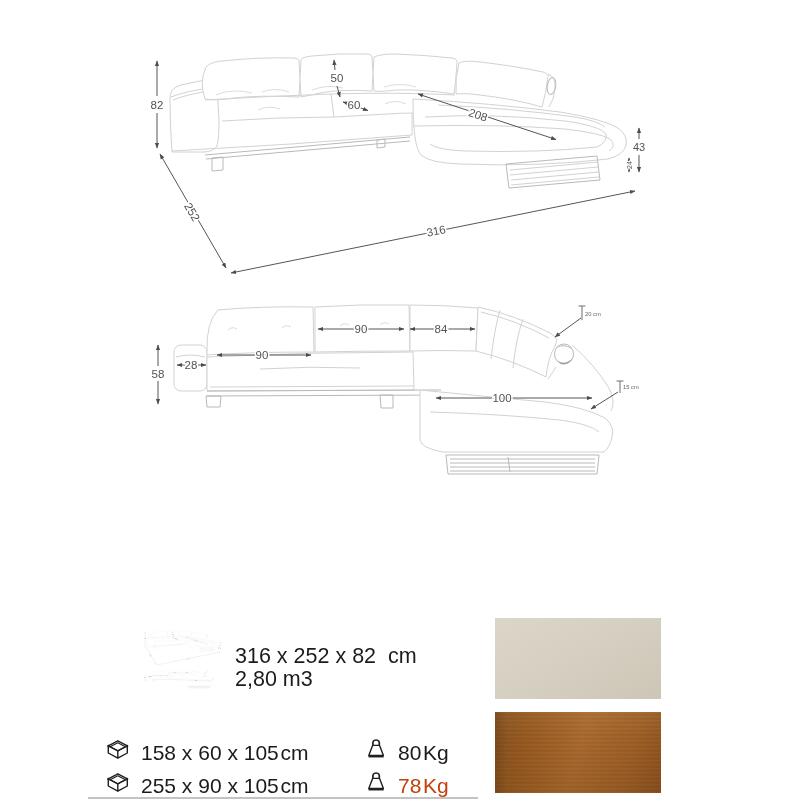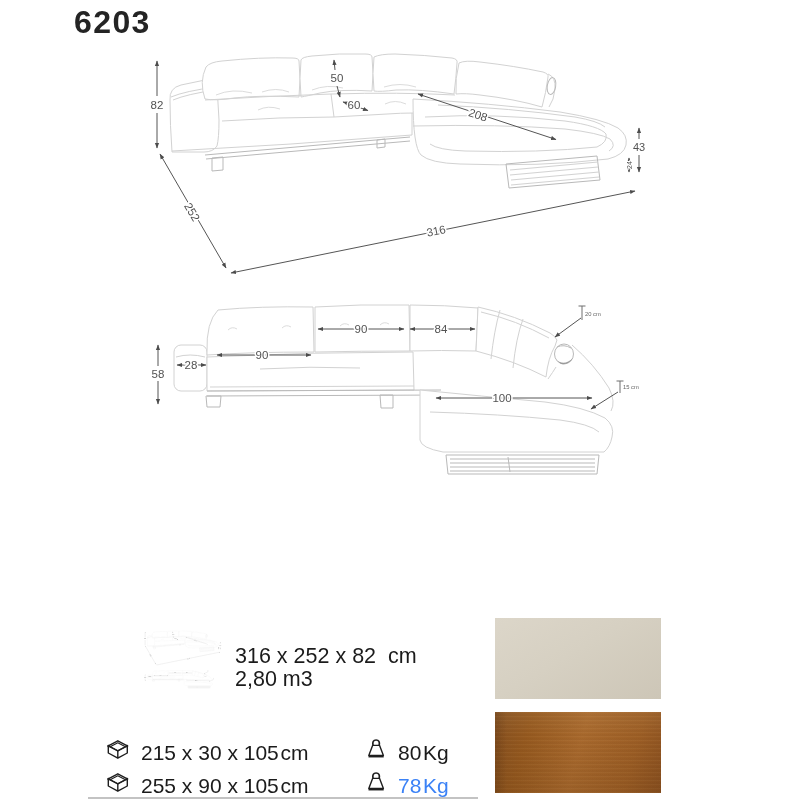--- a/index.html
+++ b/index.html
@@ -11,21 +11,20 @@
   .dimline{stroke:#555555;stroke-width:1;fill:none;}
   .sofa{stroke:#d2d2d2;stroke-width:1;fill:none;}
   .sofaw{stroke:#d2d2d2;stroke-width:1;fill:#ffffff;}
   .sofad{stroke:#b9b9b9;stroke-width:1;fill:none;}
   .icon{stroke:#1f1f1f;stroke-width:1.4;fill:none;stroke-linejoin:round;}
 </style>
 </head>
 <body>
 <div id="page">
 
-  <div class="abs" style="left:74px;top:4px;font-size:32px;font-weight:bold;color:#242424;letter-spacing:1.4px;">6203</div>
 
   <svg class="abs" style="left:0;top:0" width="800" height="800" viewBox="0 0 800 800">
     <defs>
       <marker id="ah" markerWidth="7" markerHeight="6" refX="5.2" refY="2.6" orient="auto-start-reverse" markerUnits="userSpaceOnUse">
         <path d="M0.2,0.5 L5.6,2.6 L0.2,4.7 Z" fill="#4c4c4c"></path>
       </marker>
     </defs>
 
     <g id="topdiag">
 
@@ -241,27 +240,27 @@
       <path d="M4.6,6.4 L11.6,6.4 L15.4,16.4 L0.8,16.4 Z"></path>
       <path d="M0.5,17.5 L15.7,17.5" stroke-width="1.9"></path>
     </g>
   </svg>
 
   <div class="abs" style="left:235px;top:645px;font-size:21.5px;line-height:23.4px;color:#1b1b1b;">
     <div>316 x 252 x 82&nbsp;&nbsp;cm</div>
     <div>2,80 m3</div>
   </div>
 
-  <div class="abs" style="left:141px;top:741px;font-size:21px;color:#1b1b1b;">215 x 30 x 105 cm</div>
+  <div class="abs" style="left:141px;top:741px;font-size:21px;color:#1b1b1b;">158 x 60 x 105 cm</div>
 
   <div class="abs" style="left:141px;top:774px;font-size:21px;color:#1b1b1b;">255 x 90 x 105 cm</div>
 
   <div class="abs" style="left:398px;top:741px;font-size:21px;color:#1b1b1b;">80 Kg</div>
 
-  <div class="abs" style="left:398px;top:774px;font-size:21px;color:#3b82f6;">78 Kg</div>
+  <div class="abs" style="left:398px;top:774px;font-size:21px;color:#c2410c;">78 Kg</div>
 
   <div class="abs" style="left:495px;top:618px;width:166px;height:81px;
        background:linear-gradient(150deg,#dcd6c9 0%,#d6d0c2 45%,#cdc6b7 100%);"></div>
 
   <div class="abs" style="left:495px;top:712px;width:166px;height:81px;
        background:
          linear-gradient(to right, rgba(50,25,5,0.16) 0%, rgba(0,0,0,0) 7%),
          linear-gradient(to bottom, rgba(255,240,200,0.06) 0%, rgba(0,0,0,0) 30%, rgba(60,30,5,0.10) 100%),
          repeating-linear-gradient(to bottom, rgba(255,228,180,0.04) 0 1px, rgba(0,0,0,0) 1px 2.5px, rgba(70,35,8,0.04) 2.5px 4px),
          linear-gradient(105deg,#855020 0%,#95591f 20%,#a8692d 50%,#9c5e25 80%,#8b5120 100%);"></div>

